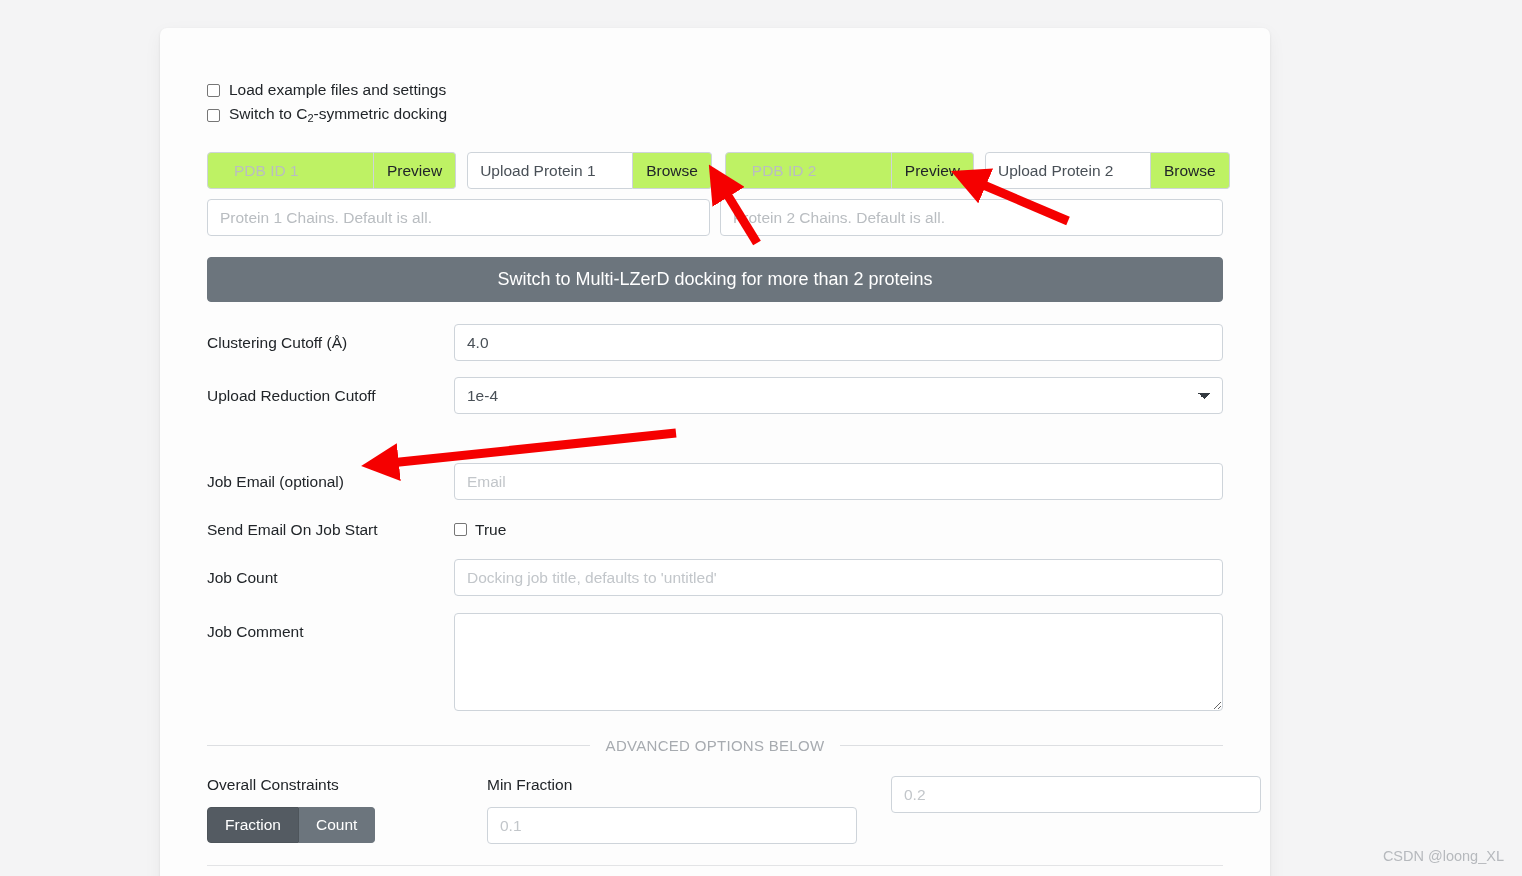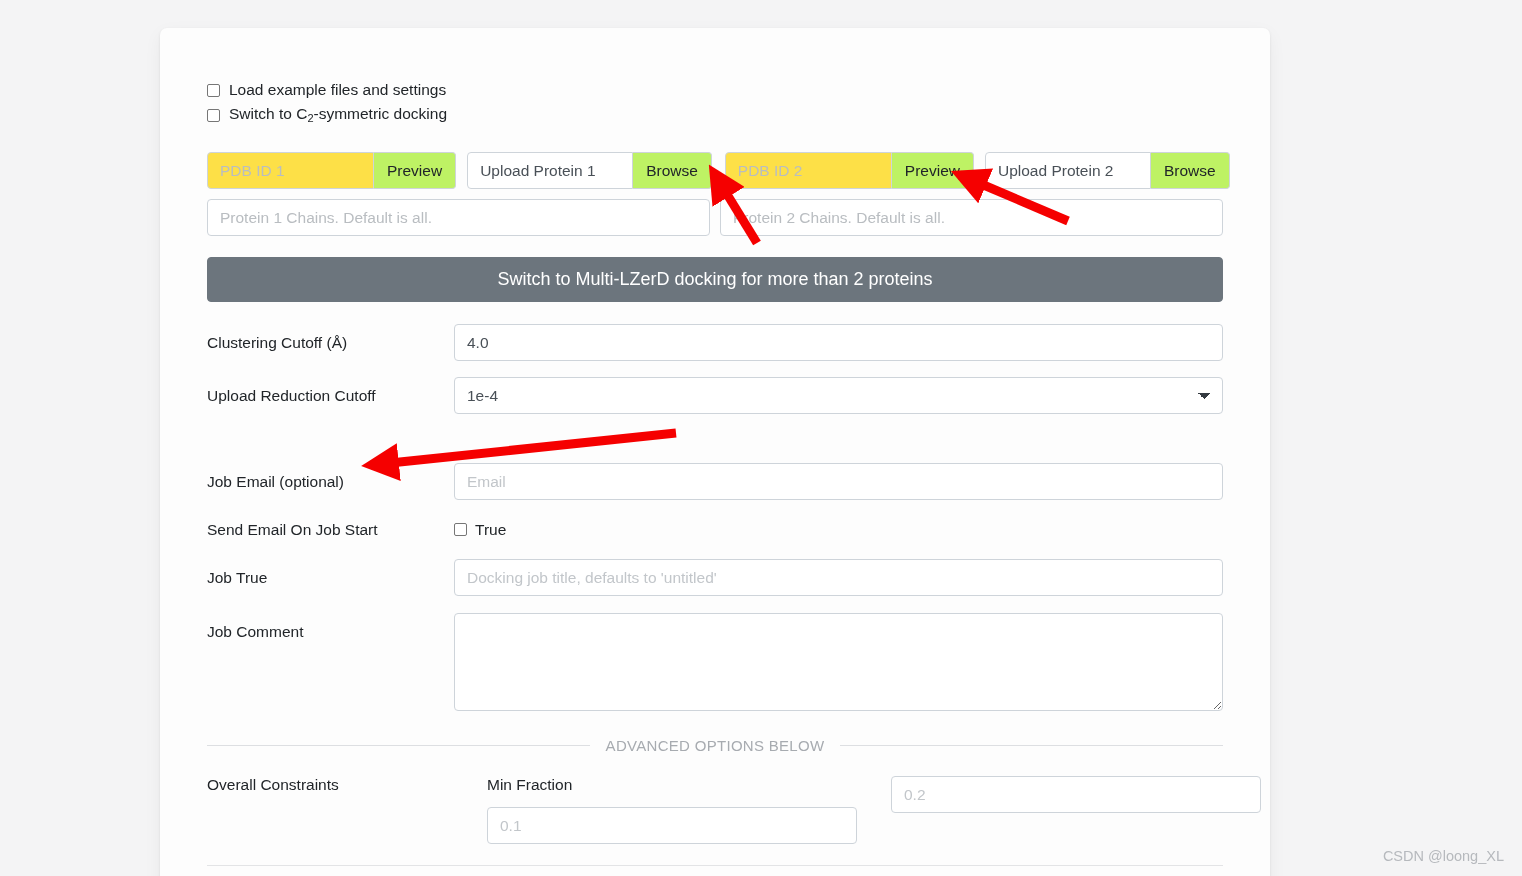--- a/index.html
+++ b/index.html
@@ -60,23 +60,23 @@
     gap: 0;
   }
   .ig {
     display: flex;
     height: 37px;
   }
   .ig input.txt {
     font-family: "Liberation Sans", sans-serif;
     font-size: 15.5px;
     color: #495057;
-    padding: 0 12px;
-    border: 1px solid #ced4da;
-    background: #fde047;
+    padding: 0 26px;
+    border: 1px solid #ced4da;
+    background: #bef264;
     border-radius: 4px 0 0 4px;
     outline: none;
     height: 37px;
   }
   .ig input.txt::placeholder { color: #b9bdc1; }
   .ig .file-label {
     display: flex; align-items: center;
     font-size: 15.5px;
     color: #495057;
     padding: 0 12px;
@@ -334,38 +334,42 @@
 
       <div class="form-row" style="margin-top:11px;">
         <div class="form-label">Send Email On Job Start</div>
         <div class="inline-chk">
           <div class="chk"></div>
           <span>True</span>
         </div>
       </div>
 
       <div class="form-row" style="margin-top:11px;">
-        <div class="form-label">Job True</div>
+        <div class="form-label">Job Count</div>
         <input class="ctrl" type="text" placeholder="Docking job title, defaults to 'untitled'" style="">
       </div>
 
       <div class="form-row" style="margin-top:17px;">
         <div class="form-label">Job Comment</div>
         <textarea class="ctrl" style=""></textarea>
       </div>
 
       <div class="divider">
         <div class="line"></div>
         <div class="dtext">ADVANCED OPTIONS BELOW</div>
         <div class="line"></div>
       </div>
 
       <div class="adv-row">
         <div class="adv-col-1">
           <div class="adv-label">Overall Constraints</div>
+          <div class="toggle-group">
+            <div class="toggle-btn active">Fraction</div>
+            <div class="toggle-btn">Count</div>
+          </div>
         </div>
         <div class="adv-col-2">
           <div class="adv-label">Min Fraction</div>
           <input class="adv-input" type="text" placeholder="0.1" style="">
         </div>
         <div class="adv-col-3">
           <input class="adv-input" type="text" placeholder="0.2" style="">
         </div>
       </div>
 

